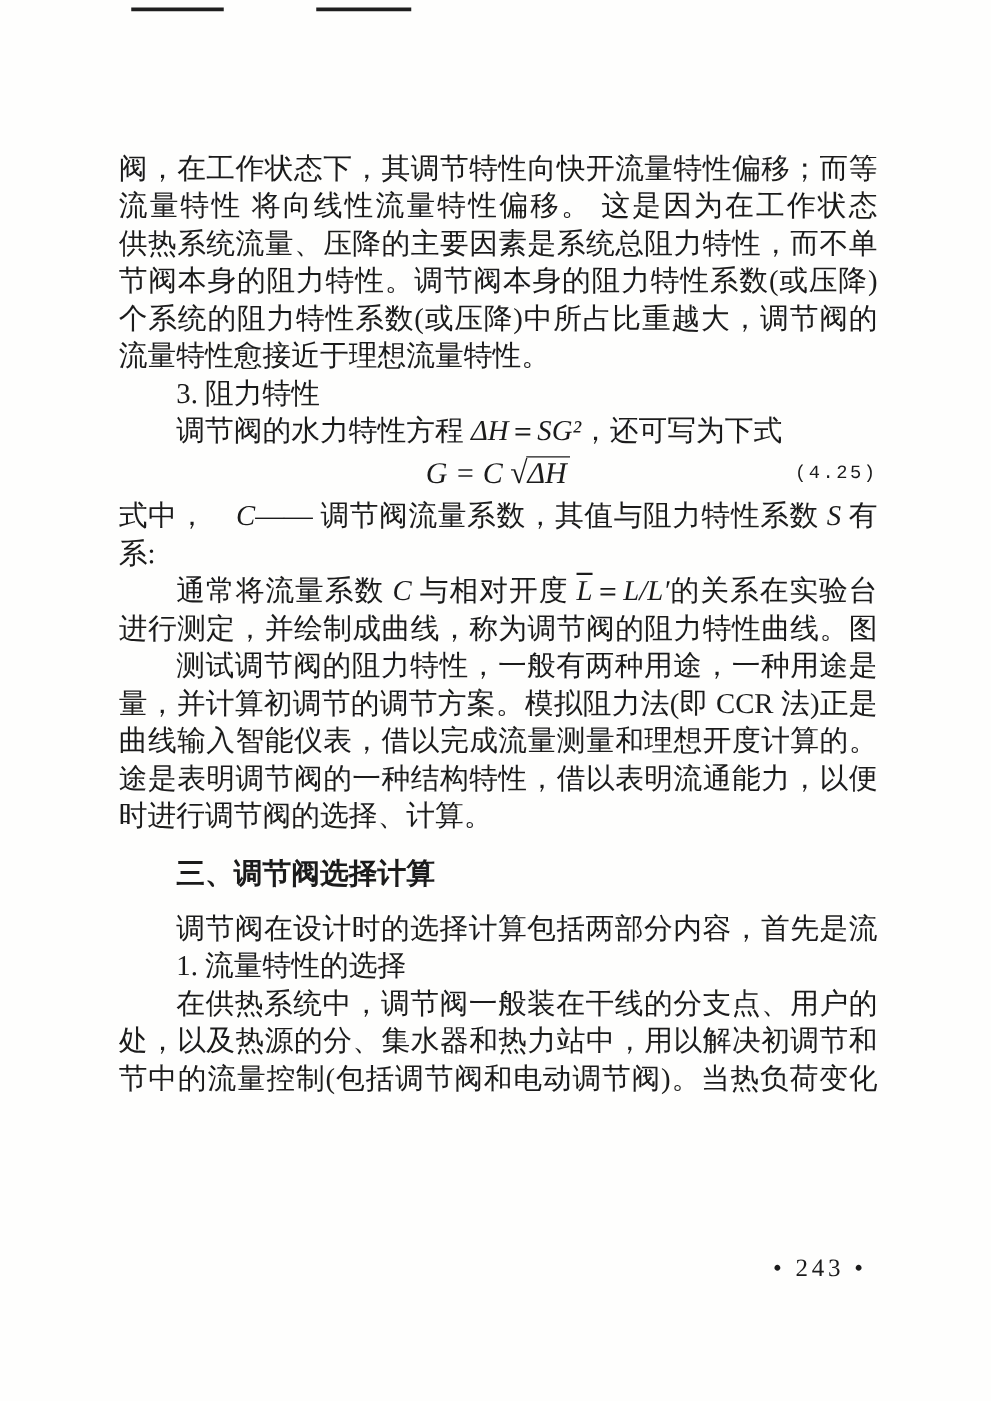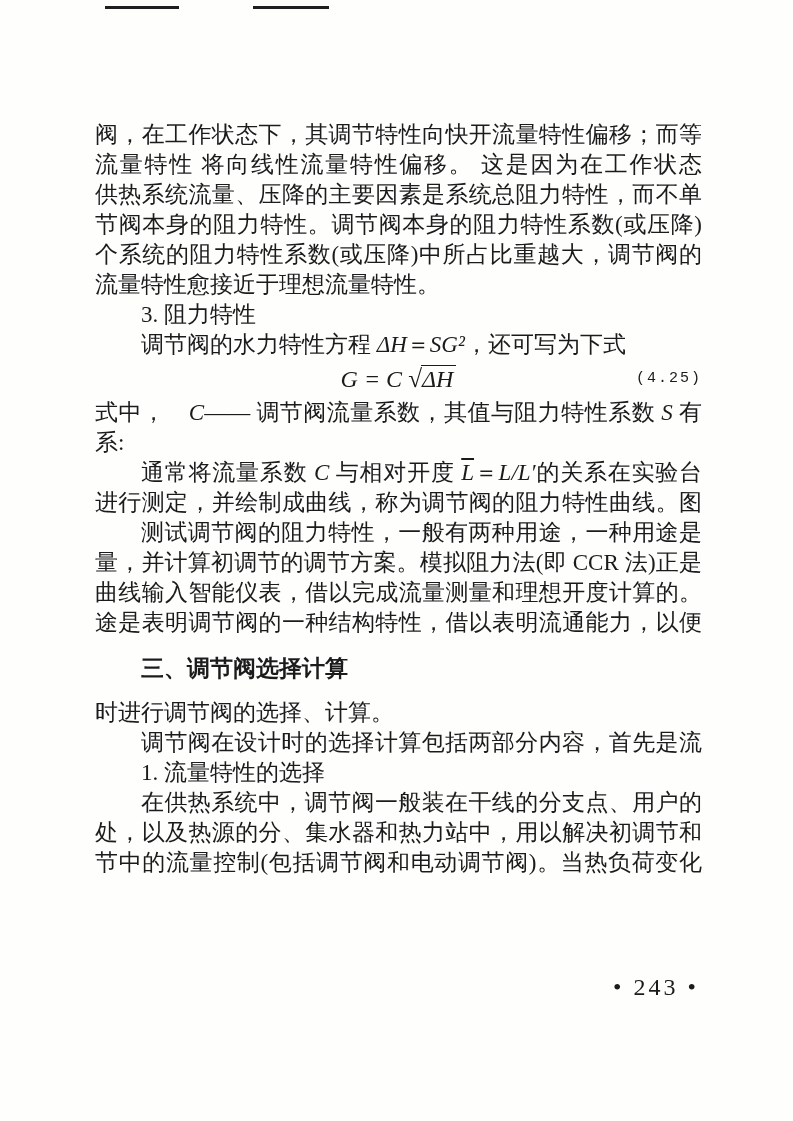--- a/index.html
+++ b/index.html
@@ -30,22 +30,22 @@
   .eqnum{
     position:absolute;right:0;top:0;
     font-style:normal;font-size:15px;letter-spacing:2px;font-family:Liberation Mono, monospace;
   }
   .var{font-style:italic;}
   .ol{text-decoration:overline;}
   .subn{font-style:italic;font-size:0.68em;vertical-align:-0.28em;}
   .sqrt-sign{font-style:normal;font-size:1.05em;}
   .radicand{border-top:1.7px solid #1b1b1b;padding:0 3px 0 1px;margin-left:-1px;}
   .page-number{
-    position:absolute;left:601px;top:974px;width:110px;
-    font-size:24px;letter-spacing:3px;text-align:center;
+    position:absolute;left:601px;top:1004px;width:110px;
+    font-size:20px;letter-spacing:3px;text-align:center;
   }
 </style>
 </head>
 <body>
 
 <div class="page">
   <div class="header-rule r1"></div>
   <div class="header-rule r2"></div>
 
   <div class="text-block">
@@ -59,22 +59,22 @@
       <div class="line body indent"><span>调节阀的水力特性方程 </span><span class="var">ΔH</span><span>＝</span><span class="var">SG²</span><span>，还可写为下式</span></div>
       <div class="line formula"><span class="var">G = C </span><span class="sqrt-sign">√</span><span class="radicand">ΔH</span><span class="eqnum">(4.25)</span></div>
       <div class="line body j"><span>式中，　</span><span class="var">C</span><span>—— 调节阀流量系数，其值与阻力特性系数 </span><span class="var">S</span><span> 有如下关</span></div>
       <div class="line body"><span>系:</span></div>
       <div class="line body indent j"><span>通常将流量系数 </span><span class="var">C</span><span> 与相对开度 </span><span class="var ol">L</span><span>＝</span><span class="var">L/L′</span><span>的关系在实验台上</span></div>
       <div class="line body j"><span>进行测定，并绘制成曲线，称为调节阀的阻力特性曲线。图 4.17 所</span></div>
       <div class="line body indent j"><span>测试调节阀的阻力特性，一般有两种用途，一种用途是测量流</span></div>
       <div class="line body j"><span>量，并计算初调节的调节方案。模拟阻力法(即 CCR 法)正是将此</span></div>
       <div class="line body j"><span>曲线输入智能仪表，借以完成流量测量和理想开度计算的。另一用</span></div>
       <div class="line body j"><span>途是表明调节阀的一种结构特性，借以表明流通能力，以便在设计</span></div>
+      <div class="line body"><span>时进行调节阀的选择、计算。</span></div>
       <div class="line h-bold indent"><span>三、调节阀选择计算</span></div>
-      <div class="line body"><span>时进行调节阀的选择、计算。</span></div>
       <div class="line body indent j"><span>调节阀在设计时的选择计算包括两部分内容，首先是流量特</span></div>
       <div class="line heading indent"><span>1. 流量特性的选择</span></div>
       <div class="line body indent j"><span>在供热系统中，调节阀一般装在干线的分支点、用户的热入口</span></div>
       <div class="line body j"><span>处，以及热源的分、集水器和热力站中，用以解决初调节和运行调</span></div>
       <div class="line body j"><span>节中的流量控制(包括调节阀和电动调节阀)。当热负荷变化时，常</span></div>
     </div>
 
   <div class="page-number">• 243 •</div>
 </div>
 

